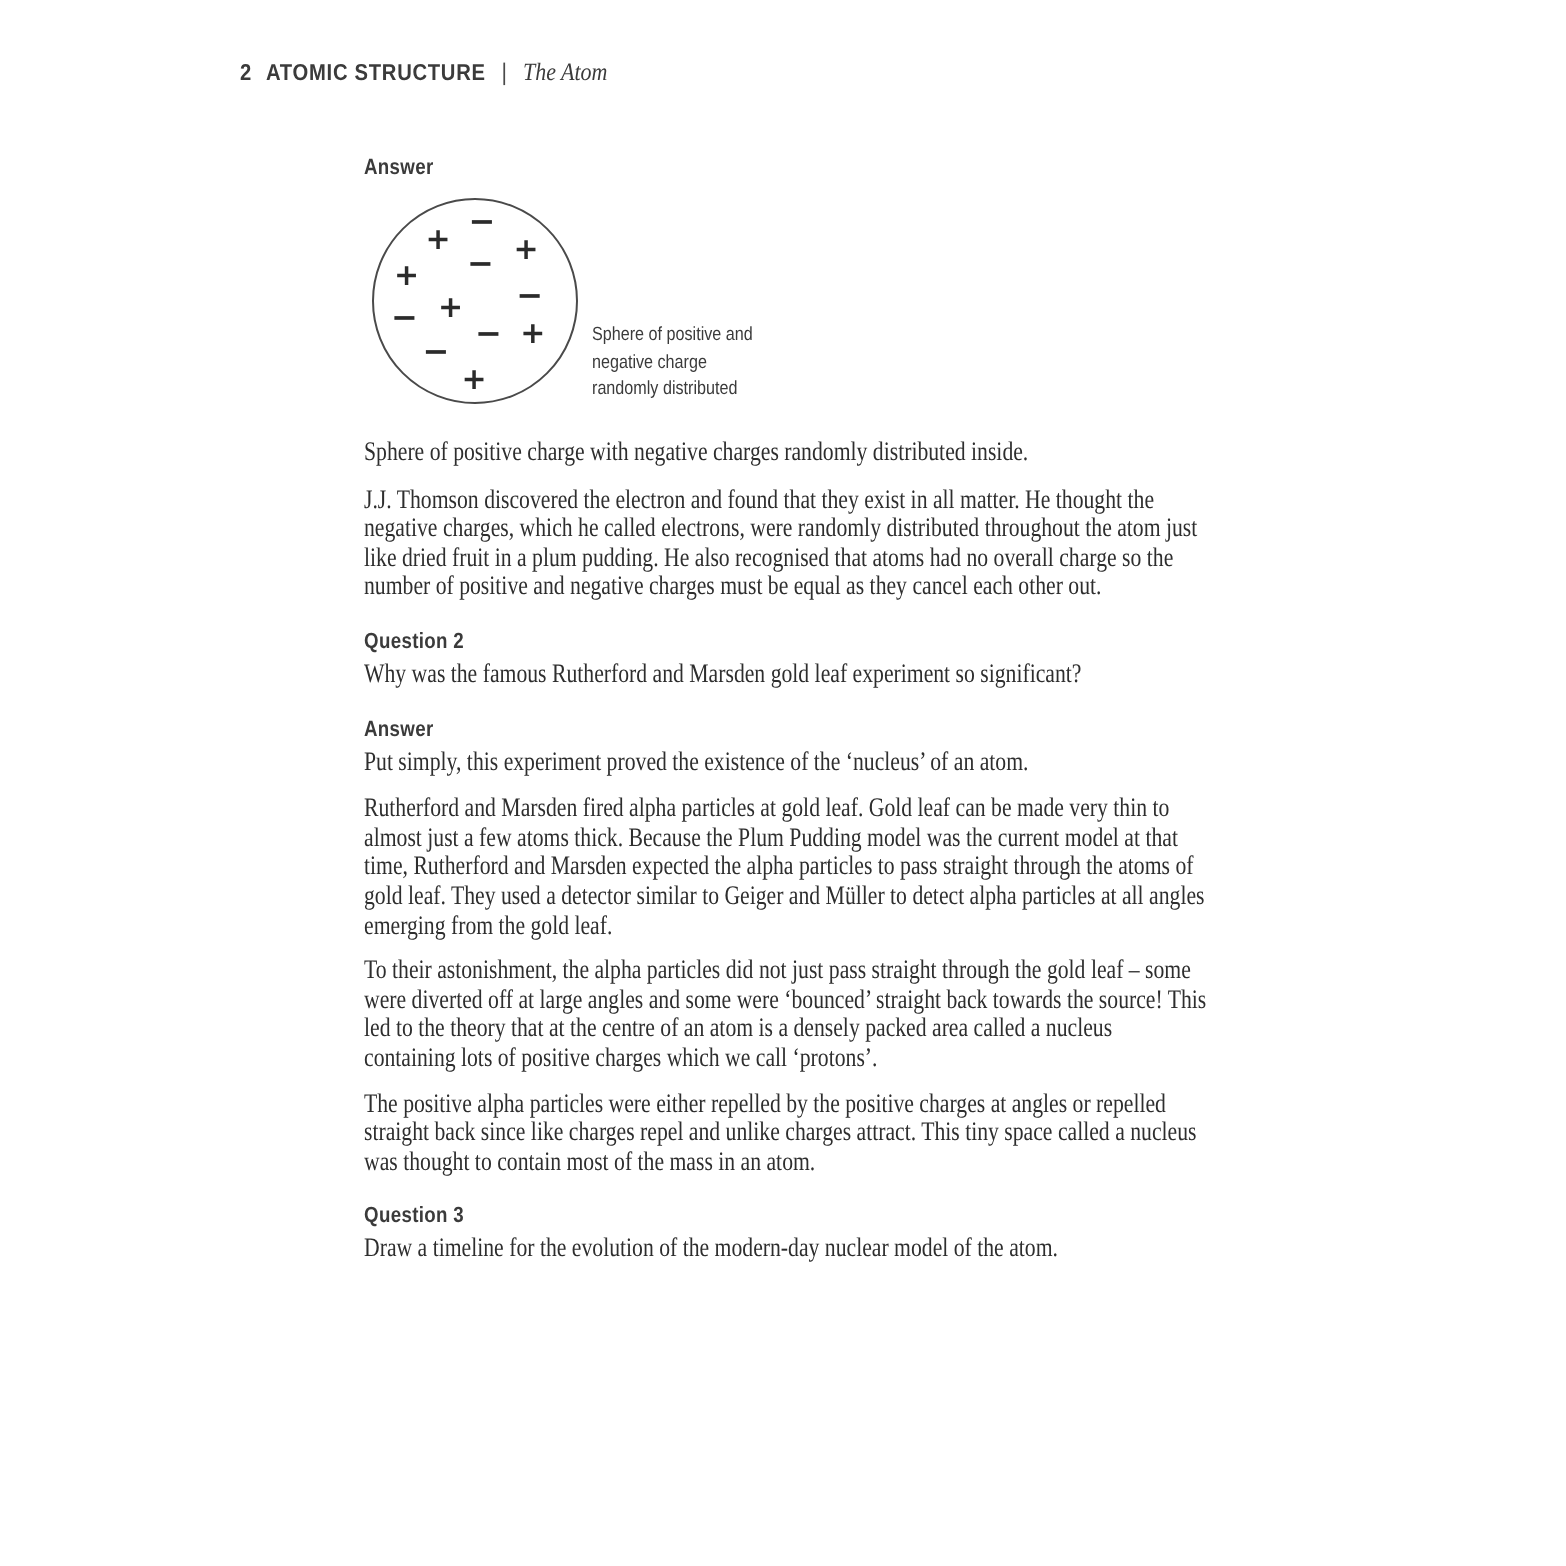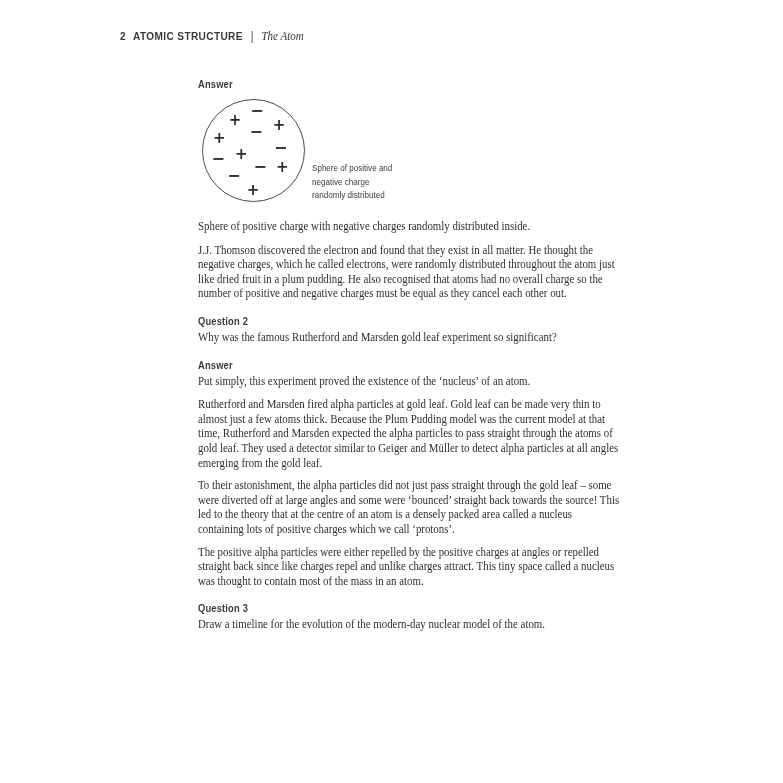--- a/index.html
+++ b/index.html
@@ -39,21 +39,21 @@
   }
   .section-title {
     font-family: "Liberation Serif", serif;
     font-style: italic;
     font-size: 12.5px;
     color: #3b3b3b;
   }
   
   .content {
     position: absolute;
-    left: 198px;
+    left: 182px;
     top: 78px;
     width: 421px;
   }
   .label {
     font-family: "Liberation Sans", sans-serif;
     font-weight: bold;
     font-size: 11px;
     line-height: 13px;
     letter-spacing: 0.2px;
     color: #3b3b3b;

